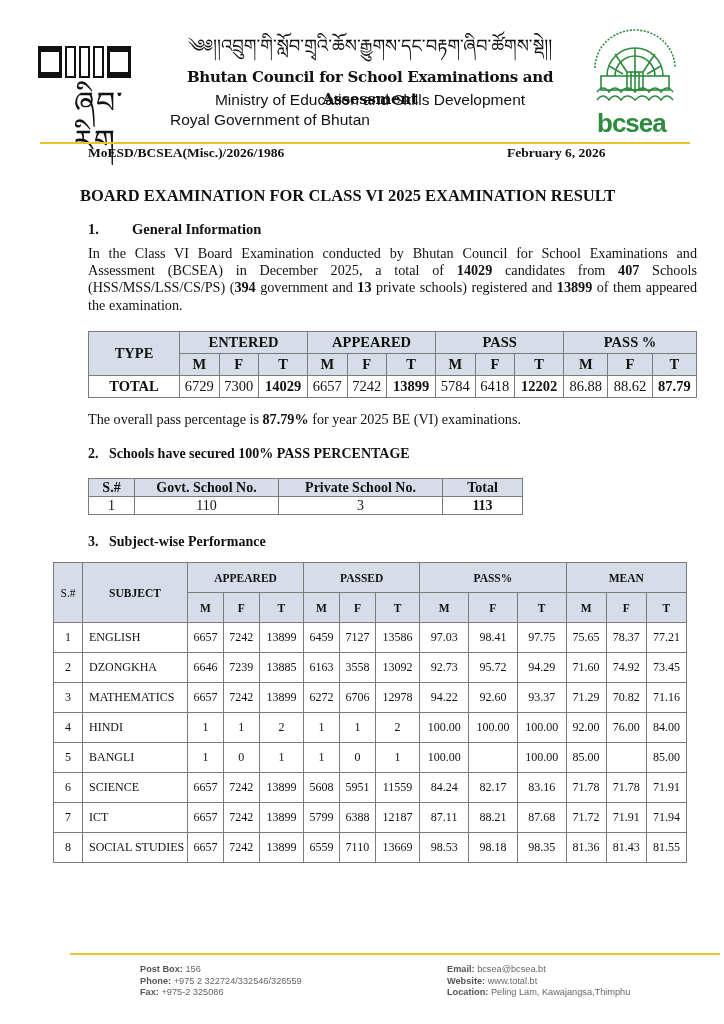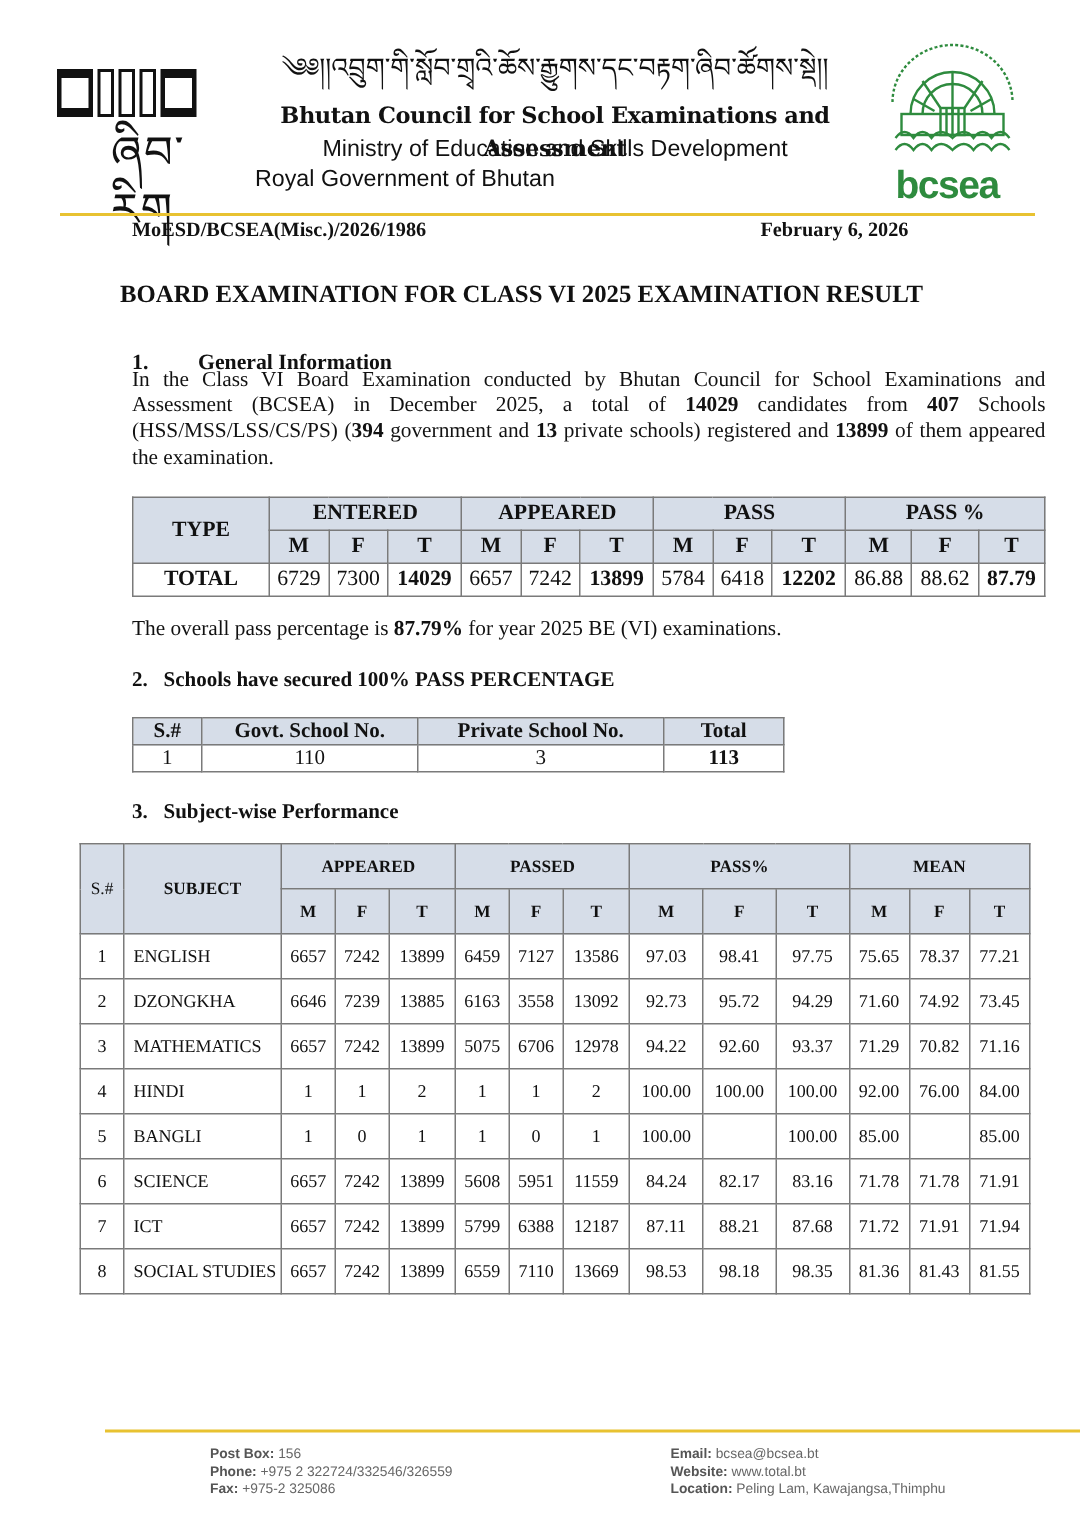--- a/index.html
+++ b/index.html
@@ -22,21 +22,21 @@
   .logo-right { left: 585px; top: 28px; width: 100px; height: 108px; }
   .bcsea-word { position: absolute; left: 12px; top: 80px; font-family: "Liberation Sans", sans-serif; font-weight: bold; font-size: 26px; color: #2e8b3e; letter-spacing: -1px; }
 
   .gold-line { left: 40px; top: 142px; width: 650px; height: 2px; background: #e8c231; }
 
   .ref { left: 88px; top: 144px; font-weight: bold; font-size: 13.5px; line-height: 18px; }
   .date { left: 507px; top: 144px; font-weight: bold; font-size: 13.5px; line-height: 18px; }
 
   .title { left: 80px; top: 186px; width: 640px; font-weight: bold; font-size: 16.5px; line-height: 20px; }
 
-  .sec1 { left: 88px; top: 220px; font-weight: bold; font-size: 14.5px; line-height: 18px; margin-top: 13px; }
+  .sec1 { left: 88px; top: 220px; font-weight: bold; font-size: 14.5px; line-height: 18px; }
   .sec1 .num { display: inline-block; width: 44px; }
 
   .para { left: 88px; top: 245px; width: 609px; font-size: 14.2px; line-height: 17.2px; text-align: justify; }
 
   table { border-collapse: collapse; font-family: "Liberation Serif", serif; }
   td, th { border: 1px solid #7a7a7a; text-align: center; padding: 0; }
   .hd { background: #d6dde8; font-weight: bold; }
 
   .t1 { left: 88px; top: 331px; width: 609px; font-size: 14.5px; }
   .t1 td, .t1 th { height: 21px; }
@@ -234,21 +234,21 @@
         <td>71.60</td>
         <td>74.92</td>
         <td>73.45</td>
       </tr>
       <tr>
         <td>3</td>
         <td class="subj">MATHEMATICS</td>
         <td>6657</td>
         <td>7242</td>
         <td>13899</td>
-        <td>5075</td>
+        <td>6272</td>
         <td>6706</td>
         <td>12978</td>
         <td>94.22</td>
         <td>92.60</td>
         <td>93.37</td>
         <td>71.29</td>
         <td>70.82</td>
         <td>71.16</td>
       </tr>
       <tr>

